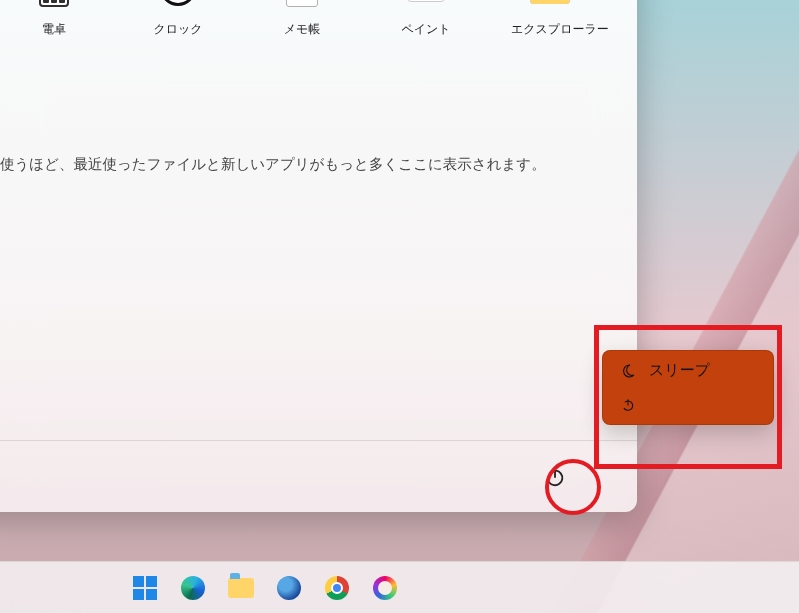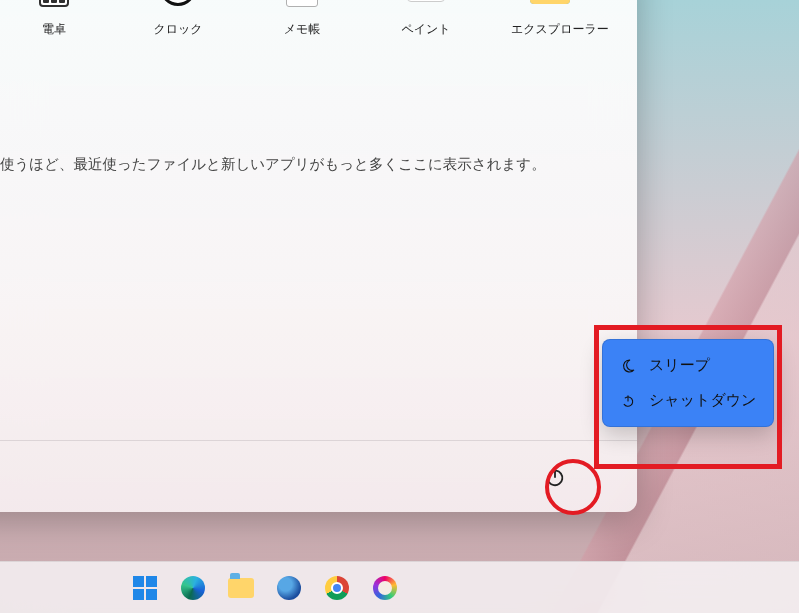--- a/index.html
+++ b/index.html
@@ -60,27 +60,27 @@
       cursor:pointer;
     }
     .power-ring-hl {
       position:absolute; left: 545px; top: 459px;
       width: 56px; height: 56px;
       border: 4px solid #e31b23;
       border-radius: 50%;
       pointer-events:none;
     }
     .power-menu {
-      position: absolute; left: 602px; top: 339px;
+      position: absolute; left: 602px; top: 350px;
       width: 172px;
-      background: #3b82f6;
+      background: #c2410c;
       border: 1px solid rgba(0,0,0,.12);
       border-radius: 8px;
       box-shadow: 0 8px 22px rgba(0,0,0,.2);
-      padding: 8px 0;
+      padding: 2px 0;
     }
     .power-menu-hl {
       position:absolute; left: 594px; top: 325px;
       width: 188px; height: 144px;
       border: 5px solid #e31b23;
       pointer-events:none;
     }
     .pm-item {
       display:flex; align-items:center; gap:12px;
       padding: 8px 16px;
@@ -175,21 +175,20 @@
     </span>
     <span>スリープ</span>
   </div>
   <div class="pm-item">
     <span class="ic">
       <svg viewBox="0 0 24 24" width="16" height="16">
           <circle cx="12" cy="13" r="7" fill="none" stroke="#111" stroke-width="1.6" stroke-dasharray="33 9" transform="rotate(-126 12 13)"></circle>
           <line x1="12" y1="4" x2="12" y2="12" stroke="#111" stroke-width="1.6" stroke-linecap="round"></line>
         </svg>
     </span>
-    <span>シャットダウン</span>
   </div>
 </div>
 
 <div class="power-menu-hl"></div>
 <div class="power-ring-hl"></div>
 
 <div class="taskbar">
   <div class="tb-icon">
     <div class="win-logo">
         <span></span>

